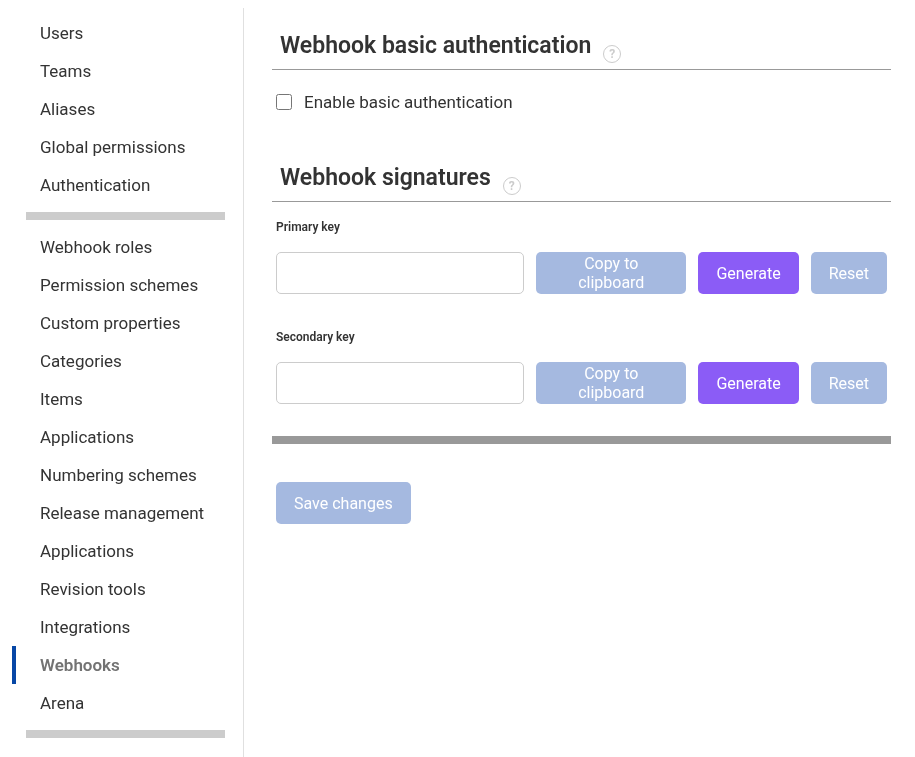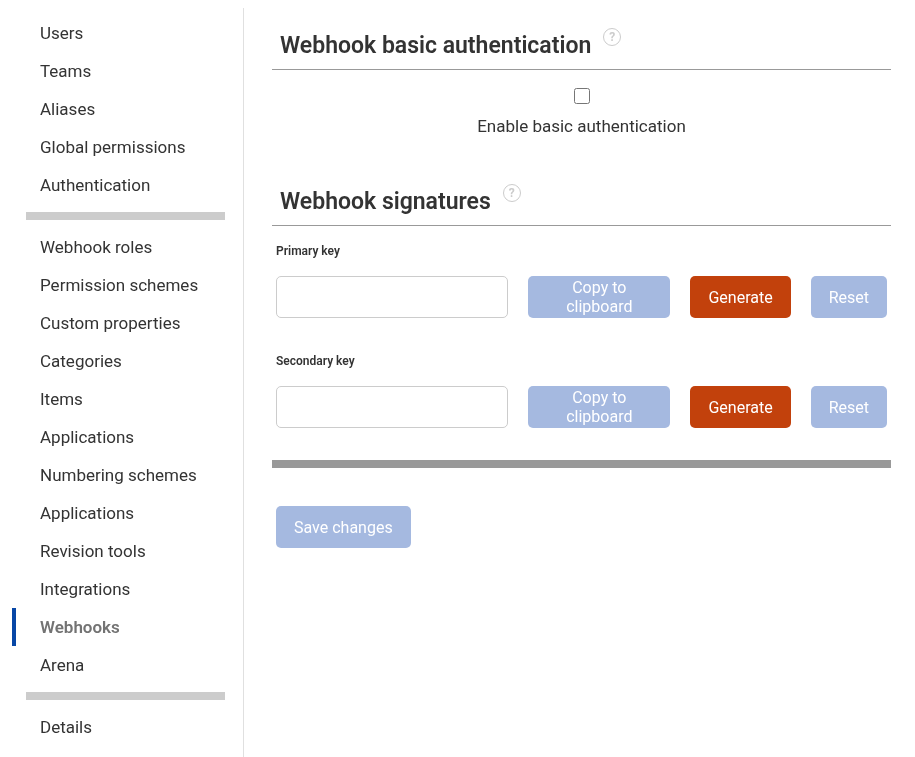--- a/index.html
+++ b/index.html
@@ -54,21 +54,21 @@
       background: #ccc;
       margin: 8px 14px 8px 14px;
     }
     .main {
       flex: 1;
       padding: 16px 24px 20px 28px;
       overflow: hidden;
     }
     .section-header {
       display: flex;
-      align-items: flex-start;
+      align-items: flex-end;
       gap: 8px;
       border-bottom: 1px solid #999;
       padding-bottom: 6px;
       margin-bottom: 14px;
     }
     .section-title {
       font-size: 23px;
       font-weight: 600;
       color: #333;
     }
@@ -84,42 +84,41 @@
       font-size: 12px;
       font-weight: bold;
       cursor: help;
       user-select: none;
     }
     .checkbox-row {
       display: flex;
       align-items: center;
       gap: 8px;
       margin-bottom: 36px;
-      flex-direction: column;
     }
     .checkbox-row input[type="checkbox"] {
       width: 16px;
       height: 16px;
       cursor: pointer;
     }
     .checkbox-label {
       font-size: 17px;
       color: #333;
     }
     .field-label {
       font-size: 12px;
       font-weight: 600;
       color: #333;
       margin-bottom: 10px;
       display: block;
     }
     .key-row {
       display: flex;
       align-items: flex-start;
-      gap: 20px;
+      gap: 12px;
       margin-bottom: 28px;
     }
     .key-input {
       width: 268px;
       height: 42px;
       border: 1px solid #ccc;
       border-radius: 5px;
       padding: 0 10px;
       font-size: 15px;
     }
@@ -131,21 +130,21 @@
       font-size: 16px;
       cursor: pointer;
       font-family: inherit;
     }
     .btn-disabled {
       background: #a5b9e0;
       color: #fff;
       cursor: not-allowed;
     }
     .btn-primary {
-      background: #c2410c;
+      background: #8b5cf6;
       color: #fff;
     }
     .bottom-divider {
       height: 1px;
       background: #999;
       margin-top: 10px;
       margin-bottom: 34px;
     }
     .save-row {
       margin-top: 10px;
@@ -163,20 +162,21 @@
 
   <div class="sidebar-divider"></div>
 
   <div class="sidebar-item">Webhook roles</div>
   <div class="sidebar-item">Permission schemes</div>
   <div class="sidebar-item">Custom properties</div>
   <div class="sidebar-item">Categories</div>
   <div class="sidebar-item">Items</div>
   <div class="sidebar-item">Applications</div>
   <div class="sidebar-item">Numbering schemes</div>
+  <div class="sidebar-item">Release management</div>
   <div class="sidebar-item">Applications</div>
   <div class="sidebar-item">Revision tools</div>
   <div class="sidebar-item">Integrations</div>
   <div class="sidebar-item active">Webhooks</div>
   <div class="sidebar-item">Arena</div>
 
   <div class="sidebar-divider"></div>
 
   <div class="sidebar-item">Details</div>
 </div>

